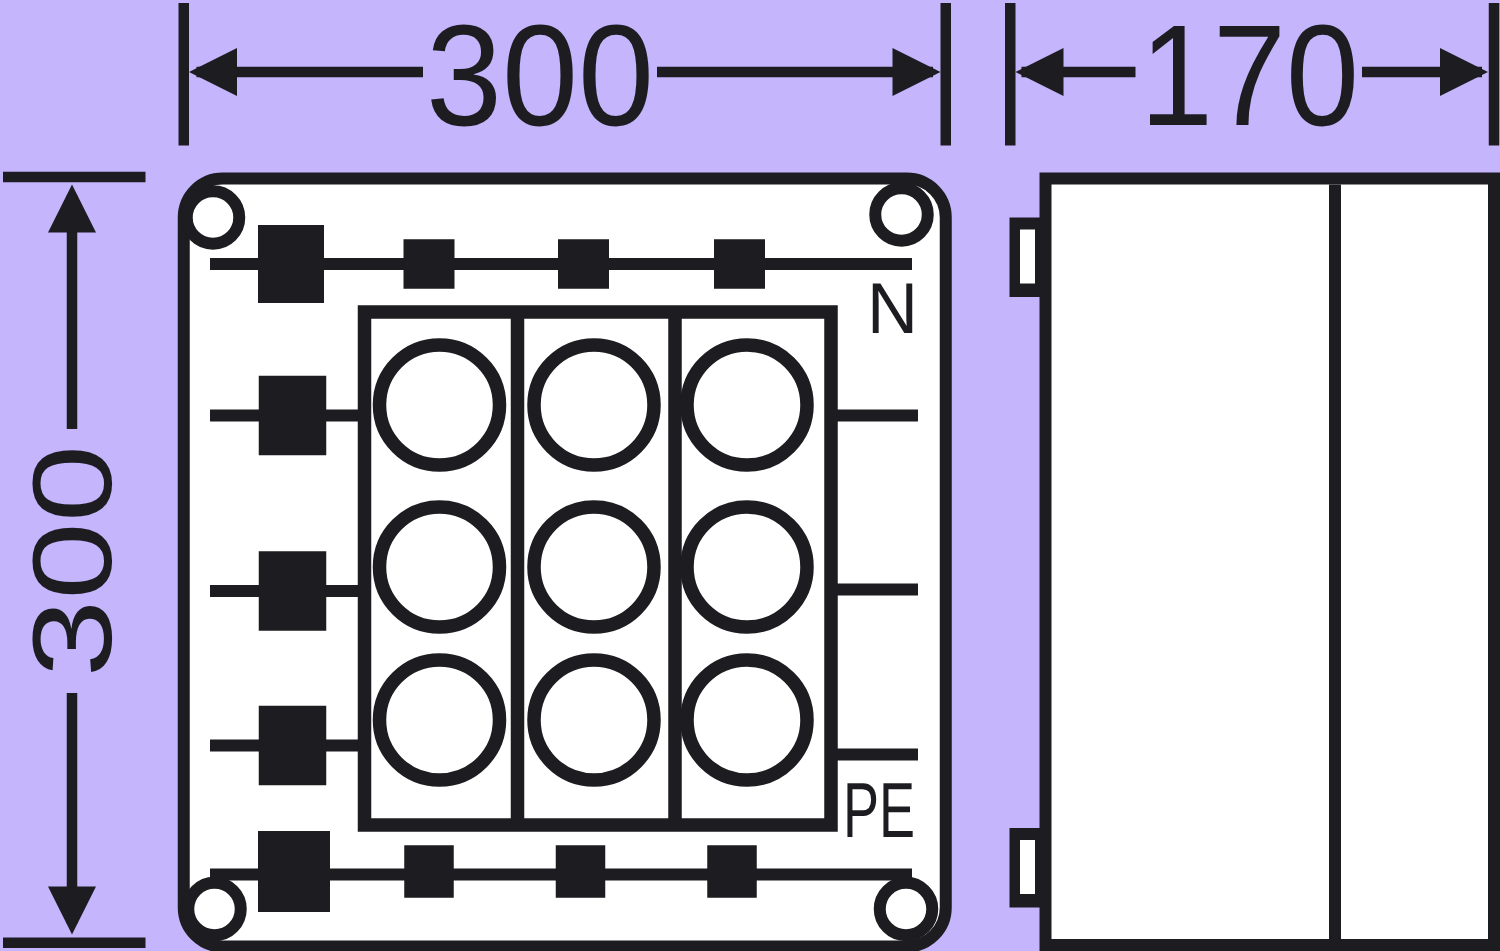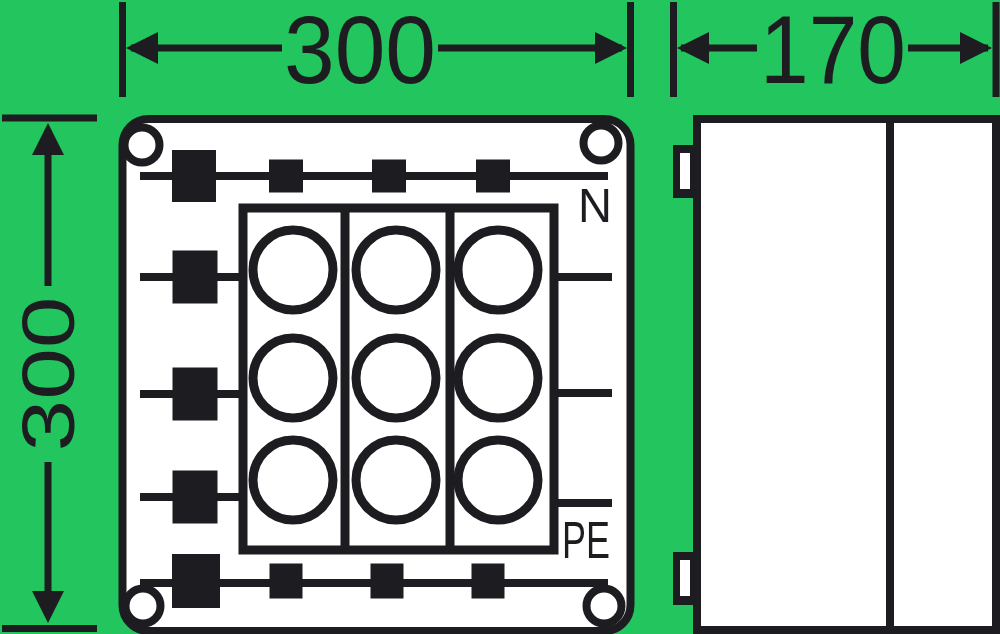--- a/index.html
+++ b/index.html
@@ -5,21 +5,21 @@
   html, body {
     margin: 0;
     padding: 0;
     background: #ffffff;
     font-family: "Liberation Sans", "DejaVu Sans", sans-serif;
   }
   .canvas {
     position: relative;
     width: 1000px;
     height: 634px;
-    background: #22c55e;
+    background: #c4b5fd;
     overflow: hidden;
   }
   svg { display: block; }
   svg text {
     fill: currentColor;
     font-family: "Liberation Sans", "DejaVu Sans", sans-serif;
     font-weight: 400;
   }
   svg line, svg polyline { stroke: currentColor; }
 </style>

